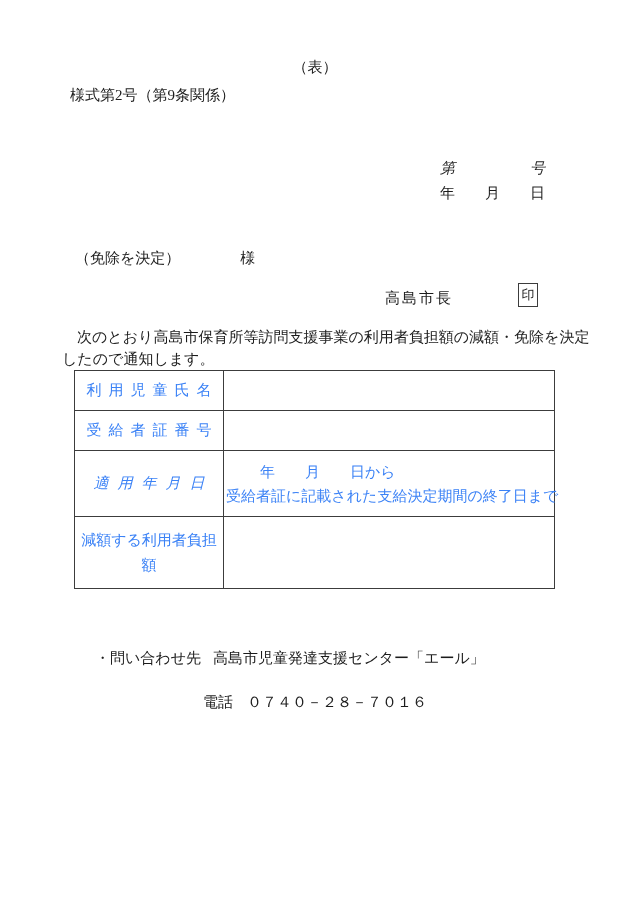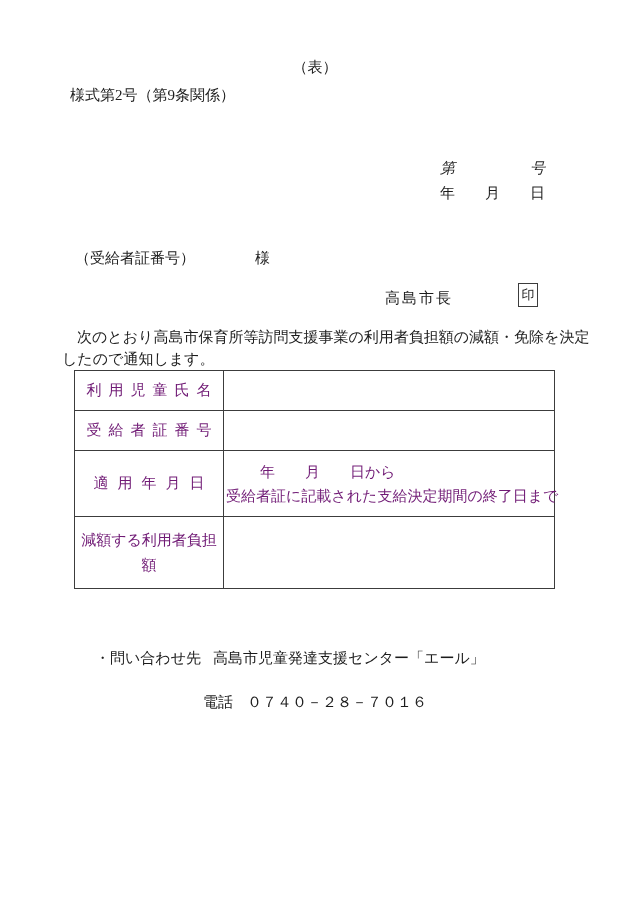--- a/index.html
+++ b/index.html
@@ -33,35 +33,35 @@
   }
   .body-line1  { top:328px; left:62px; text-indent:15px; }
   .body-line2  { top:350px; left:62px; }
 
   .notice-table {
     position:absolute; top:370px; left:74px;
     width:480px;
     border-collapse:collapse;
     table-layout:fixed;
     font-size:15px;
-    color:#701a75;
+    color:#3b82f6;
   }
   .notice-table td {
     border:1px solid #3c3c3c;
     vertical-align:middle;
   }
   .notice-table col.c-label { width:149px; }
   .notice-table col.c-value { width:331px; }
   .notice-table .label-cell { text-align:center; padding:2px; }
   .row1 td { height:40px; }
   .row2 td { height:40px; }
   .row3 td { height:66px; }
   .row4 td { height:72px; }
   .ls6 { letter-spacing:7px; text-indent:7px; }
-  .ls5 { letter-spacing:9px; text-indent:9px; }
+  .ls5 { letter-spacing:9px; text-indent:9px;font-style:italic; }
   .value-cell { padding:0 2px; }
   .apply-line1 { padding-left:34px; line-height:24px; white-space:pre; }
   .apply-line2 { font-size:15px; line-height:24px; white-space:nowrap; }
   .wrap-label { letter-spacing:0; line-height:25px; padding:2px 8px;margin-top:24px; }
 
   .contact-line1 { top:632px; left:80px; }
   .contact-line2 { top:654px; left:188px; }
   .contact-line3 { top:676px; left:188px; }
   .contact-line1 .val { margin-left:12px; }
   .contact-line2 .val, .contact-line3 .val { margin-left:14px; }
@@ -72,21 +72,21 @@
 <div class="page">
 
   <div class="abs page-side">（表）</div>
 
   <div class="abs form-no">様式第2号（第9条関係）</div>
 
 
   <div class="abs doc-no">第　　　　　号</div>
   <div class="abs doc-date">年　　月　　日</div>
 
-  <div class="abs addressee">（受給者証番号）　　　　様</div>
+  <div class="abs addressee">（免除を決定）　　　　様</div>
 
   <div class="abs issuer">高島市長</div>
   <div class="seal-box">
     <span>印</span>
   </div>
 
   <div class="abs body-line1">次のとおり高島市保育所等訪問支援事業の利用者負担額の減額・免除を決定</div>
   <div class="abs body-line2">したので通知します。</div>
 
   <table class="notice-table">

